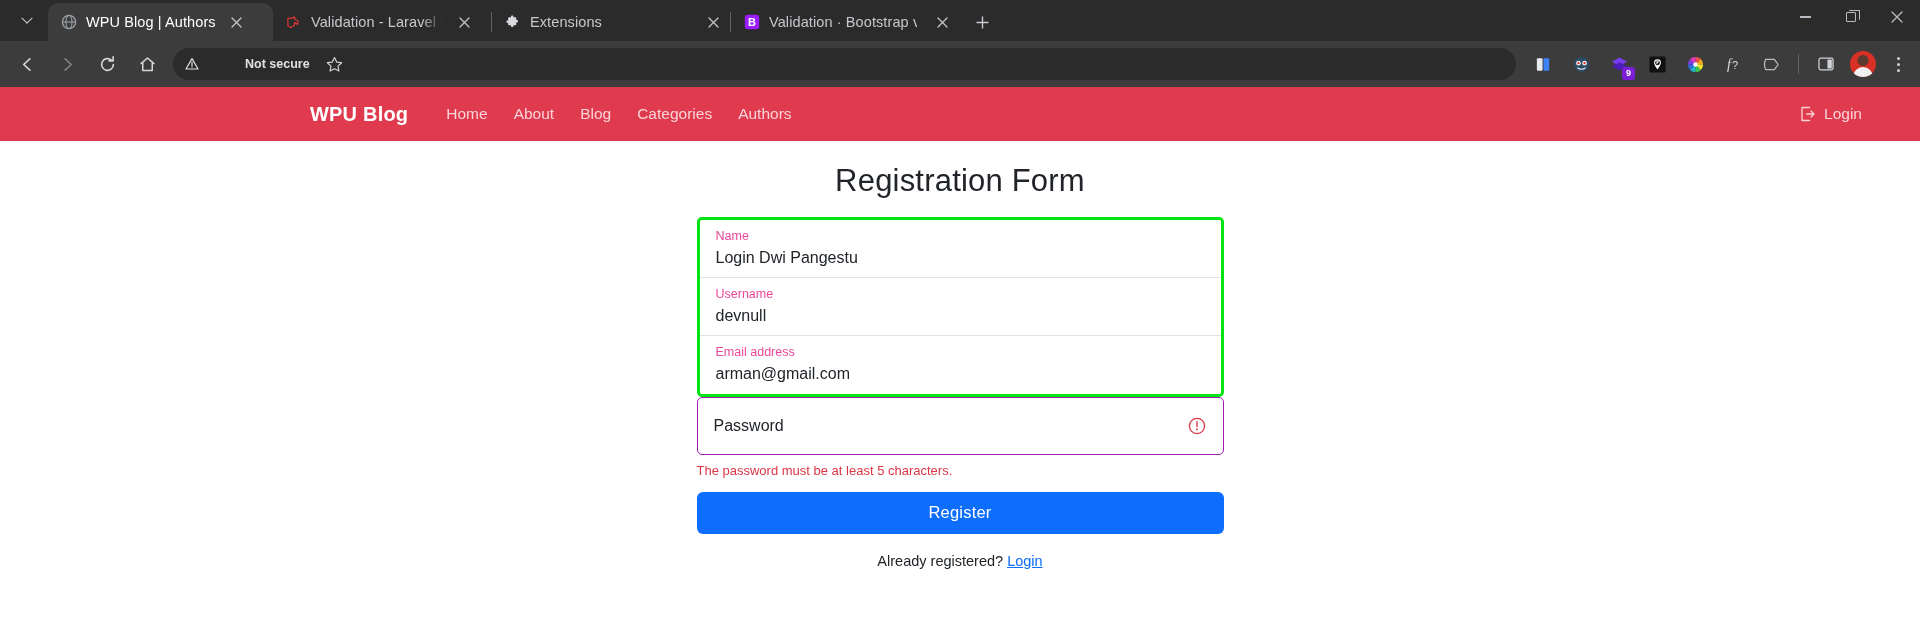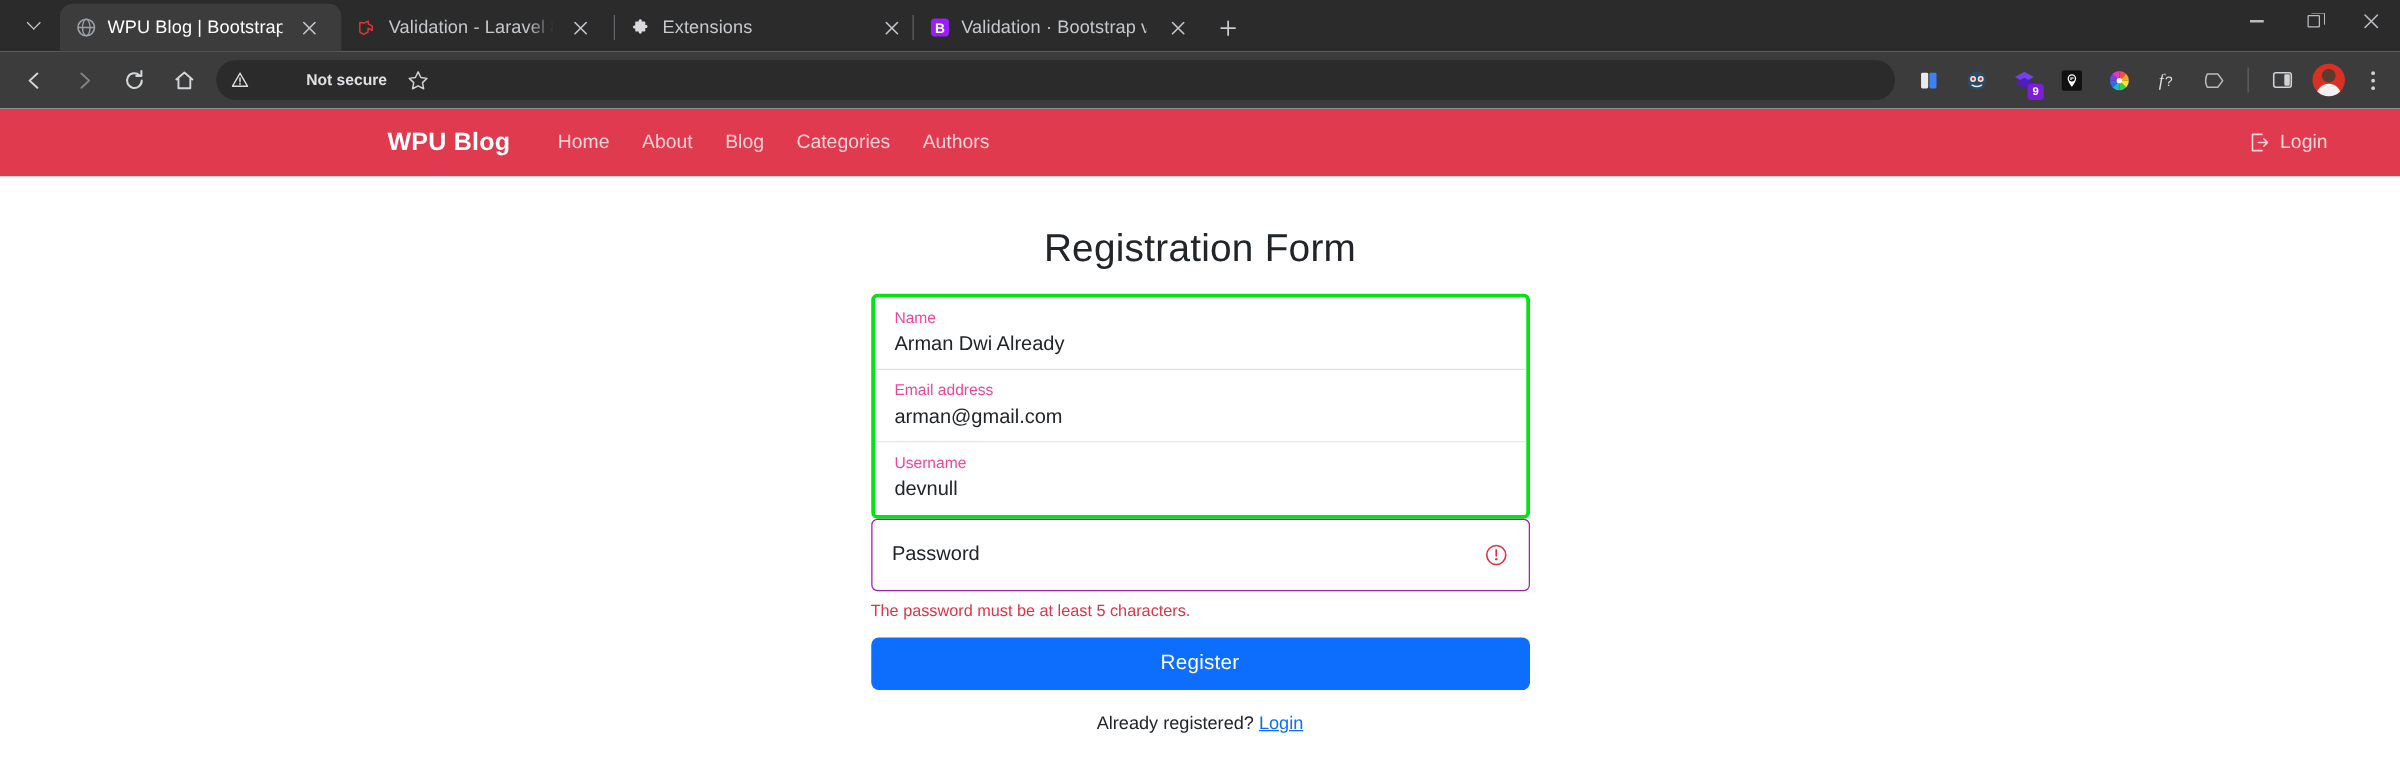--- a/index.html
+++ b/index.html
@@ -231,21 +231,21 @@
   }
   .nav-right { margin-left: auto; display: flex; align-items: center; }
   .login-link {
     color: rgba(255,255,255,0.78);
     font-size: 15.5px;
     display: flex; align-items: center; gap: 8px;
     text-decoration: none;
     white-space: nowrap;
   }
 
-  .content { padding-top: 40px; }
+  .content { padding-top: 22px; }
   .form-wrap { width: 527px; margin: 0 auto; }
   .form-title {
     text-align: center;
     font-size: 31px;
     font-weight: 400;
     color: #212529;
     margin-bottom: 18px;
     letter-spacing: .2px;
   }
 
@@ -341,21 +341,21 @@
     </div>
 
     <div class="tab active" style="width:225px;">
       <span class="tab-favicon">
         <svg width="16" height="16" viewBox="0 0 16 16">
           <circle cx="8" cy="8" r="6.6" fill="none" stroke="#9aa0a6" stroke-width="1.3"></circle>
           <ellipse cx="8" cy="8" rx="3" ry="6.6" fill="none" stroke="#9aa0a6" stroke-width="1.1"></ellipse>
           <line x1="1.6" y1="8" x2="14.4" y2="8" stroke="#9aa0a6" stroke-width="1.1"></line>
         </svg>
       </span>
-      <span class="tab-title" style="max-width:140px;">WPU Blog | Bootstrap</span>
+      <span class="tab-title" style="max-width:140px;">WPU Blog | Authors</span>
       <span class="tab-close">
         <svg width="11" height="11" viewBox="0 0 11 11">
             <path d="M1 1 L10 10 M10 1 L1 10" stroke="#c3c6ca" stroke-width="1.3" stroke-linecap="round"></path>
           </svg>
       </span>
     </div>
 
     <div class="tab" style="width:218px;">
       <span class="tab-favicon">
         <svg width="15" height="15" viewBox="0 0 16 16">
@@ -572,31 +572,31 @@
 
     <div class="content">
       <div class="form-wrap">
 
         <h1 class="form-title">Registration Form</h1>
 
         <div class="valid-group">
 
           <div class="ff">
             <span class="ff-label">Name</span>
-            <span class="ff-value">Arman Dwi Already</span>
+            <span class="ff-value">Login Dwi Pangestu</span>
+          </div>
+
+          <div class="ff">
+            <span class="ff-label">Username</span>
+            <span class="ff-value">devnull</span>
           </div>
 
           <div class="ff">
             <span class="ff-label">Email address</span>
             <span class="ff-value">arman@gmail.com</span>
-          </div>
-
-          <div class="ff">
-            <span class="ff-label">Username</span>
-            <span class="ff-value">devnull</span>
           </div>
 
         </div>
 
         <div class="ff-invalid">
           <span class="ff-placeholder">Password</span>
           <span class="err-icon">
             <svg width="18" height="18" viewBox="0 0 18 18">
               <circle cx="9" cy="9" r="7.6" fill="none" stroke="#dc3545" stroke-width="1.3"></circle>
               <path d="M9 4.8 L9 9.6" stroke="#dc3545" stroke-width="1.4" stroke-linecap="round"></path>

